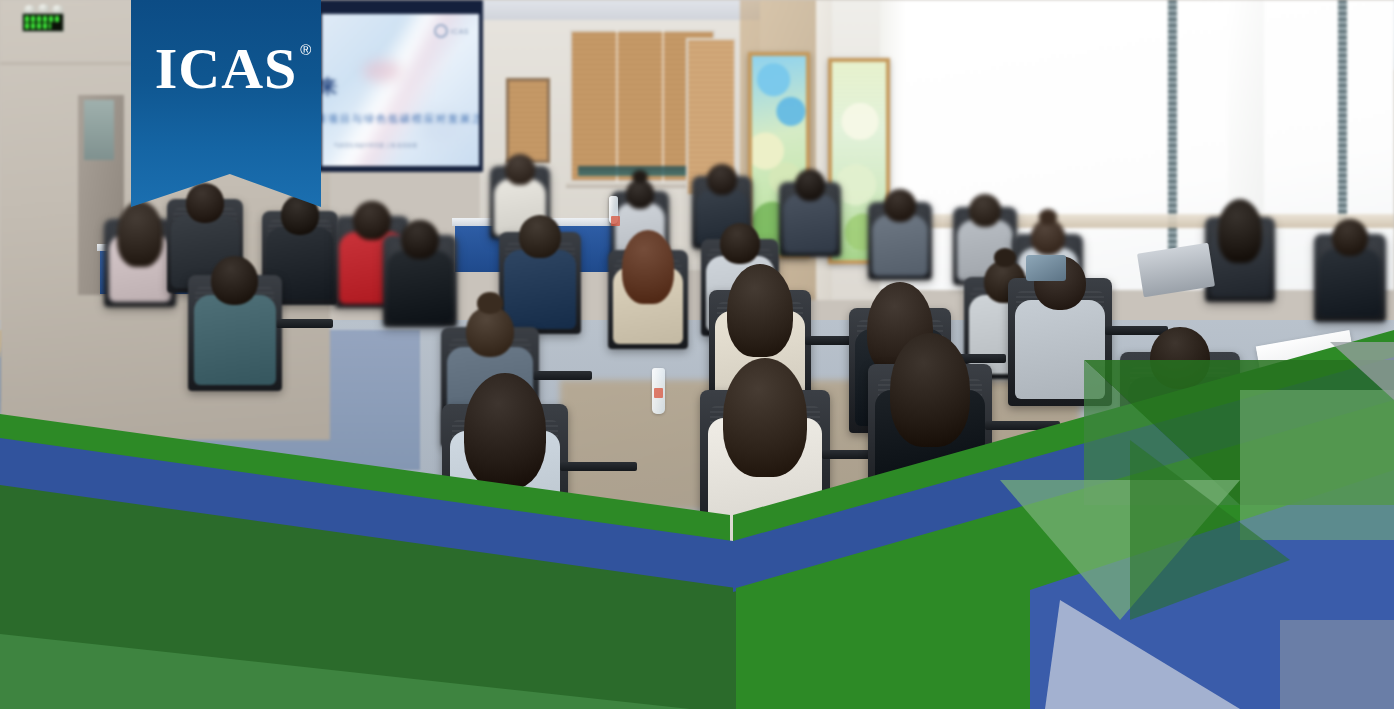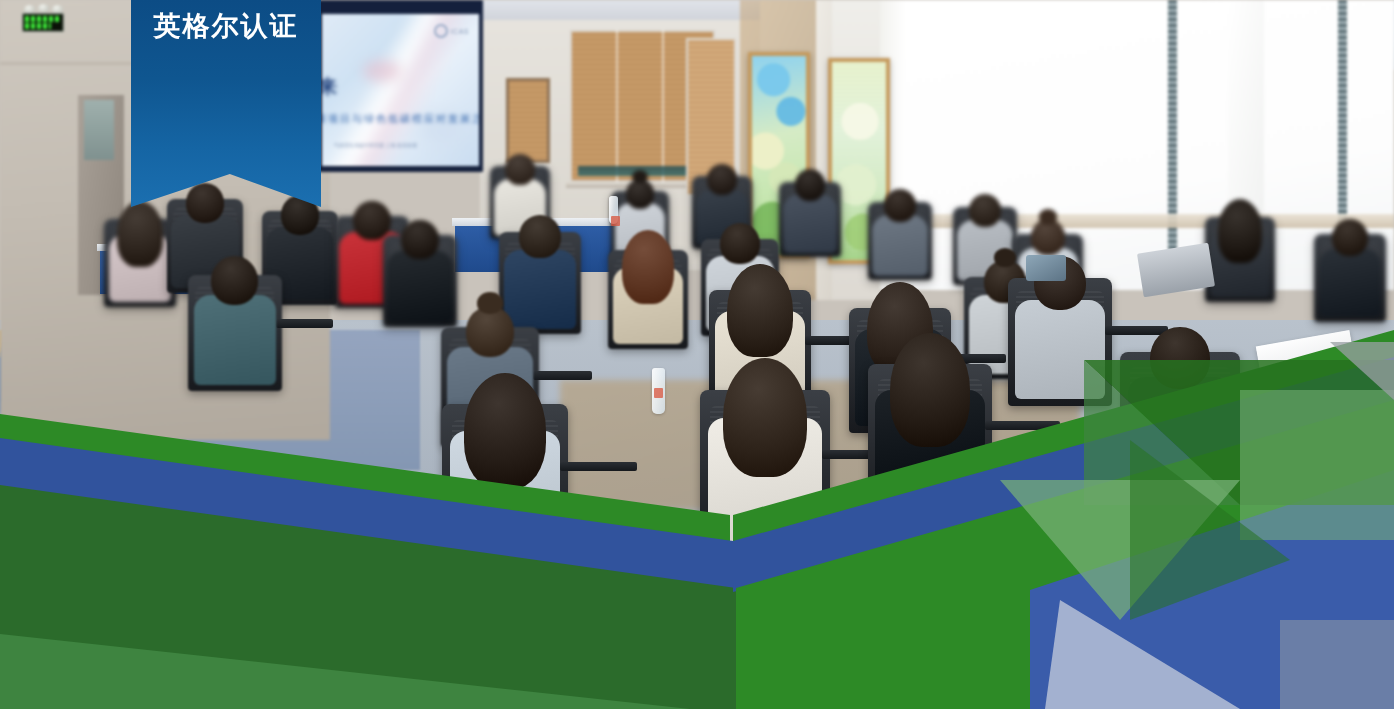--- a/index.html
+++ b/index.html
@@ -425,21 +425,24 @@
     <div class="pen" style="left:874px;top:562px;width:60px;"></div>
     <div class="paper" style="left:955px;top:478px;width:165px;height:50px;transform:rotate(-5deg);"></div>
     <div class="paper" style="left:1258px;top:338px;width:95px;height:34px;transform:rotate(-10deg);"></div>
     <div class="laptop" style="left:1140px;top:248px;width:72px;height:44px;transform:rotate(-9deg);"></div>
     <div class="device" style="left:1196px;top:394px;width:52px;height:30px;transform:rotate(-14deg);"></div>
     <div class="device" style="left:1026px;top:255px;width:40px;height:26px;"></div>
   </div>
 
   <div class="logo-block">
     <div class="logo-inner">
-      <div class="logo-cn">英格尔认证</div>
+      <div class="logo-word">
+        <span>ICAS</span>
+        <span class="logo-reg">®</span>
+      </div>
     </div>
   </div>
 
   <div class="overlay">
     <svg class="shape" viewBox="0 0 1394 709" preserveAspectRatio="none">
 
       <polygon id="ov-green-top" points="0,414 730,515 730,560 0,440" fill="#2d8a26" opacity="1"></polygon>
 
       <polygon id="ov-blue-band" points="0,438 733,541 733,592 0,489" fill="#31539d" opacity="1"></polygon>
 

